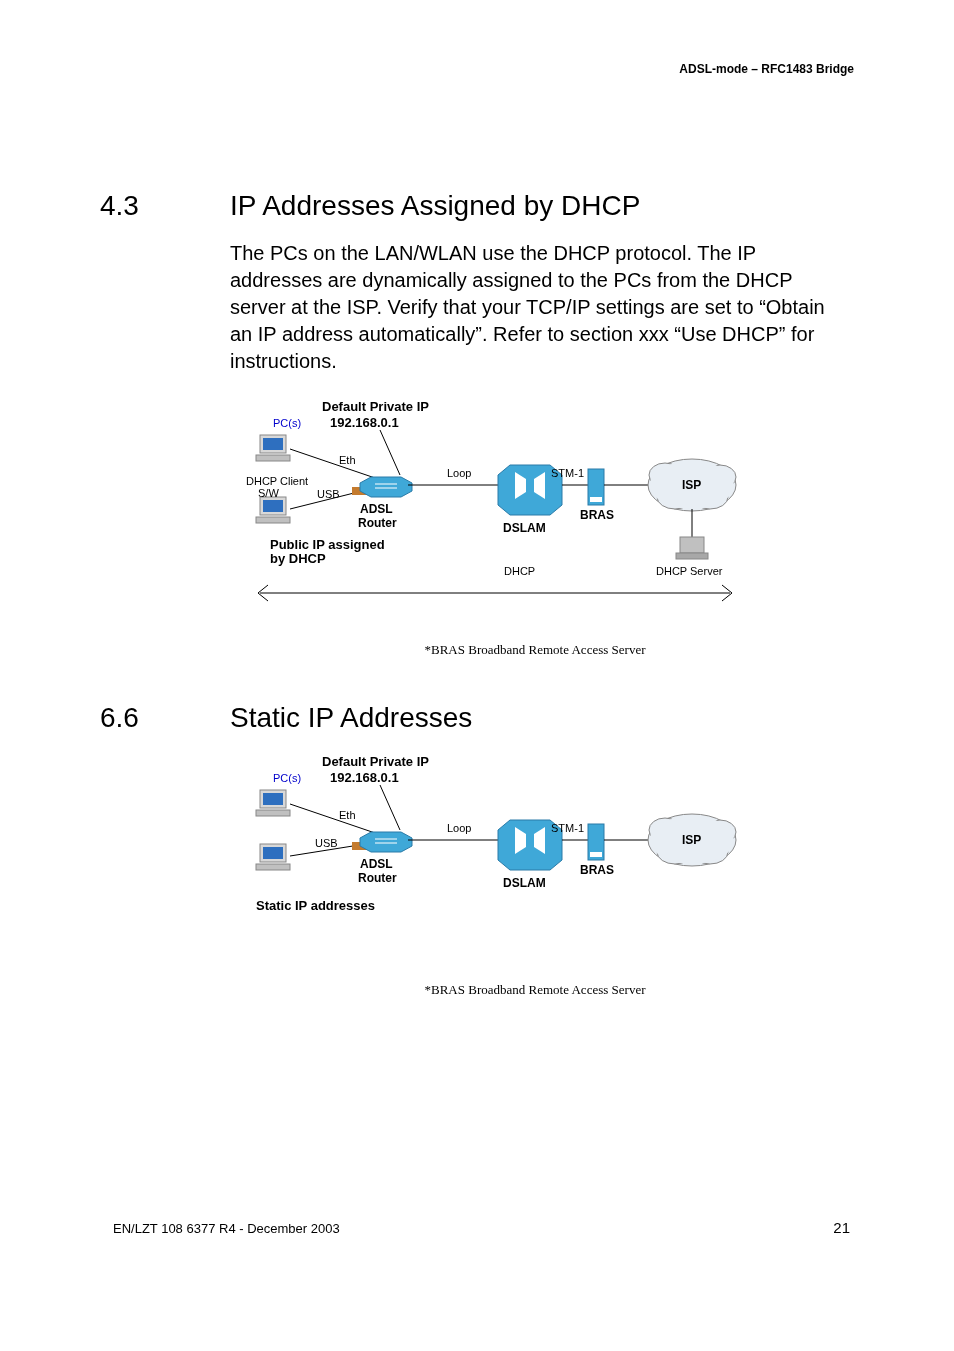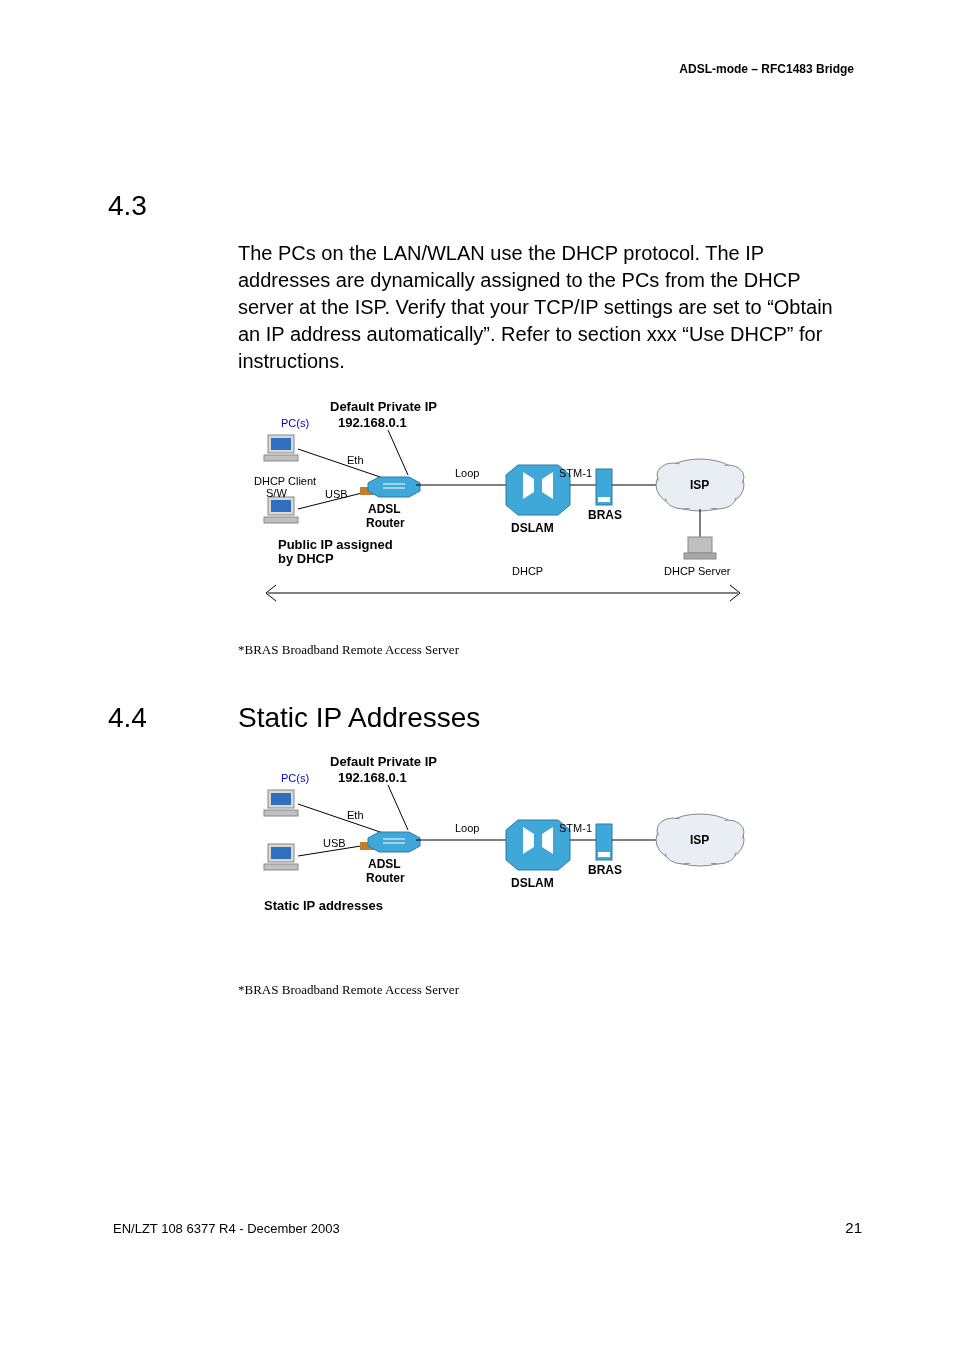--- a/index.html
+++ b/index.html
@@ -13,21 +13,21 @@
   }
   .header-right {
     position: absolute;
     top: 62px;
     right: 100px;
     font-size: 12px;
     font-weight: bold;
   }
   .content {
     position: absolute;
-    left: 108px;
+    left: 100px;
     top: 190px;
     width: 740px;
   }
   .section-row {
     display: flex;
     align-items: baseline;
     margin-bottom: 18px;
   }
   .section-num {
     font-size: 28px;
@@ -46,51 +46,52 @@
     margin-bottom: 22px;
   }
   .figure {
     margin-left: 130px;
     margin-bottom: 10px;
   }
   .footnote {
     margin-left: 130px;
     font-family: Georgia, serif;
     font-size: 13px;
-    text-align: left;
+    text-align: center;
     margin-bottom: 44px;
   }
   .footer-left {
     position: absolute;
     bottom: 115px;
     left: 113px;
     font-size: 13px;
   }
   .footer-right {
     position: absolute;
     bottom: 115px;
-    right: 92px;
+    right: 104px;
     font-size: 15px;
   }
   
   svg { display: block; }
   .lbl-sm { font: 11px Arial; }
   .lbl-b  { font: bold 12px Arial; }
   .lbl-b2 { font: bold 13px Arial; }
   .lbl-blue { font: 11px Arial; fill: #0000cc; }
 </style>
 </head>
 <body>
 
 <div class="header-right">ADSL-mode – RFC1483 Bridge</div>
 
 <div class="content">
 
   <div class="section-row">
     <div class="section-num">4.3</div>
+    <div class="section-title">IP Addresses Assigned by DHCP</div>
   </div>
   <div class="body-text">The PCs on the LAN/WLAN use the DHCP protocol. The IP addresses are dynamically assigned to the PCs from the DHCP server at the ISP. Verify that your TCP/IP settings are set to “Obtain an IP address automatically”. Refer to section xxx “Use DHCP” for instructions.</div>
 
   <div class="figure">
     <svg width="590" height="235" viewBox="0 0 590 235">
 
       <text x="92" y="14" class="lbl-b2">Default Private IP</text>
       <text x="100" y="30" class="lbl-b2">192.168.0.1</text>
 
       <line x1="150" y1="33" x2="170" y2="78" stroke="#000"></line>
@@ -172,21 +173,21 @@
       <text x="274" y="178" class="lbl-sm">DHCP</text>
 
       <line x1="30" y1="196" x2="500" y2="196" stroke="#000"></line>
       <polyline points="38,188 28,196 38,204" fill="none" stroke="#000"></polyline>
       <polyline points="492,188 502,196 492,204" fill="none" stroke="#000"></polyline>
     </svg>
   </div>
   <div class="footnote">*BRAS   Broadband Remote Access Server</div>
 
   <div class="section-row">
-    <div class="section-num">4.4</div>
+    <div class="section-num">6.6</div>
     <div class="section-title">Static IP Addresses</div>
   </div>
 
   <div class="figure">
     <svg width="590" height="180" viewBox="0 0 590 180">
 
       <text x="92" y="14" class="lbl-b2">Default Private IP</text>
       <text x="100" y="30" class="lbl-b2">192.168.0.1</text>
       <line x1="150" y1="33" x2="170" y2="78" stroke="#000"></line>
       <text x="43" y="30" class="lbl-blue">PC(s)</text>

